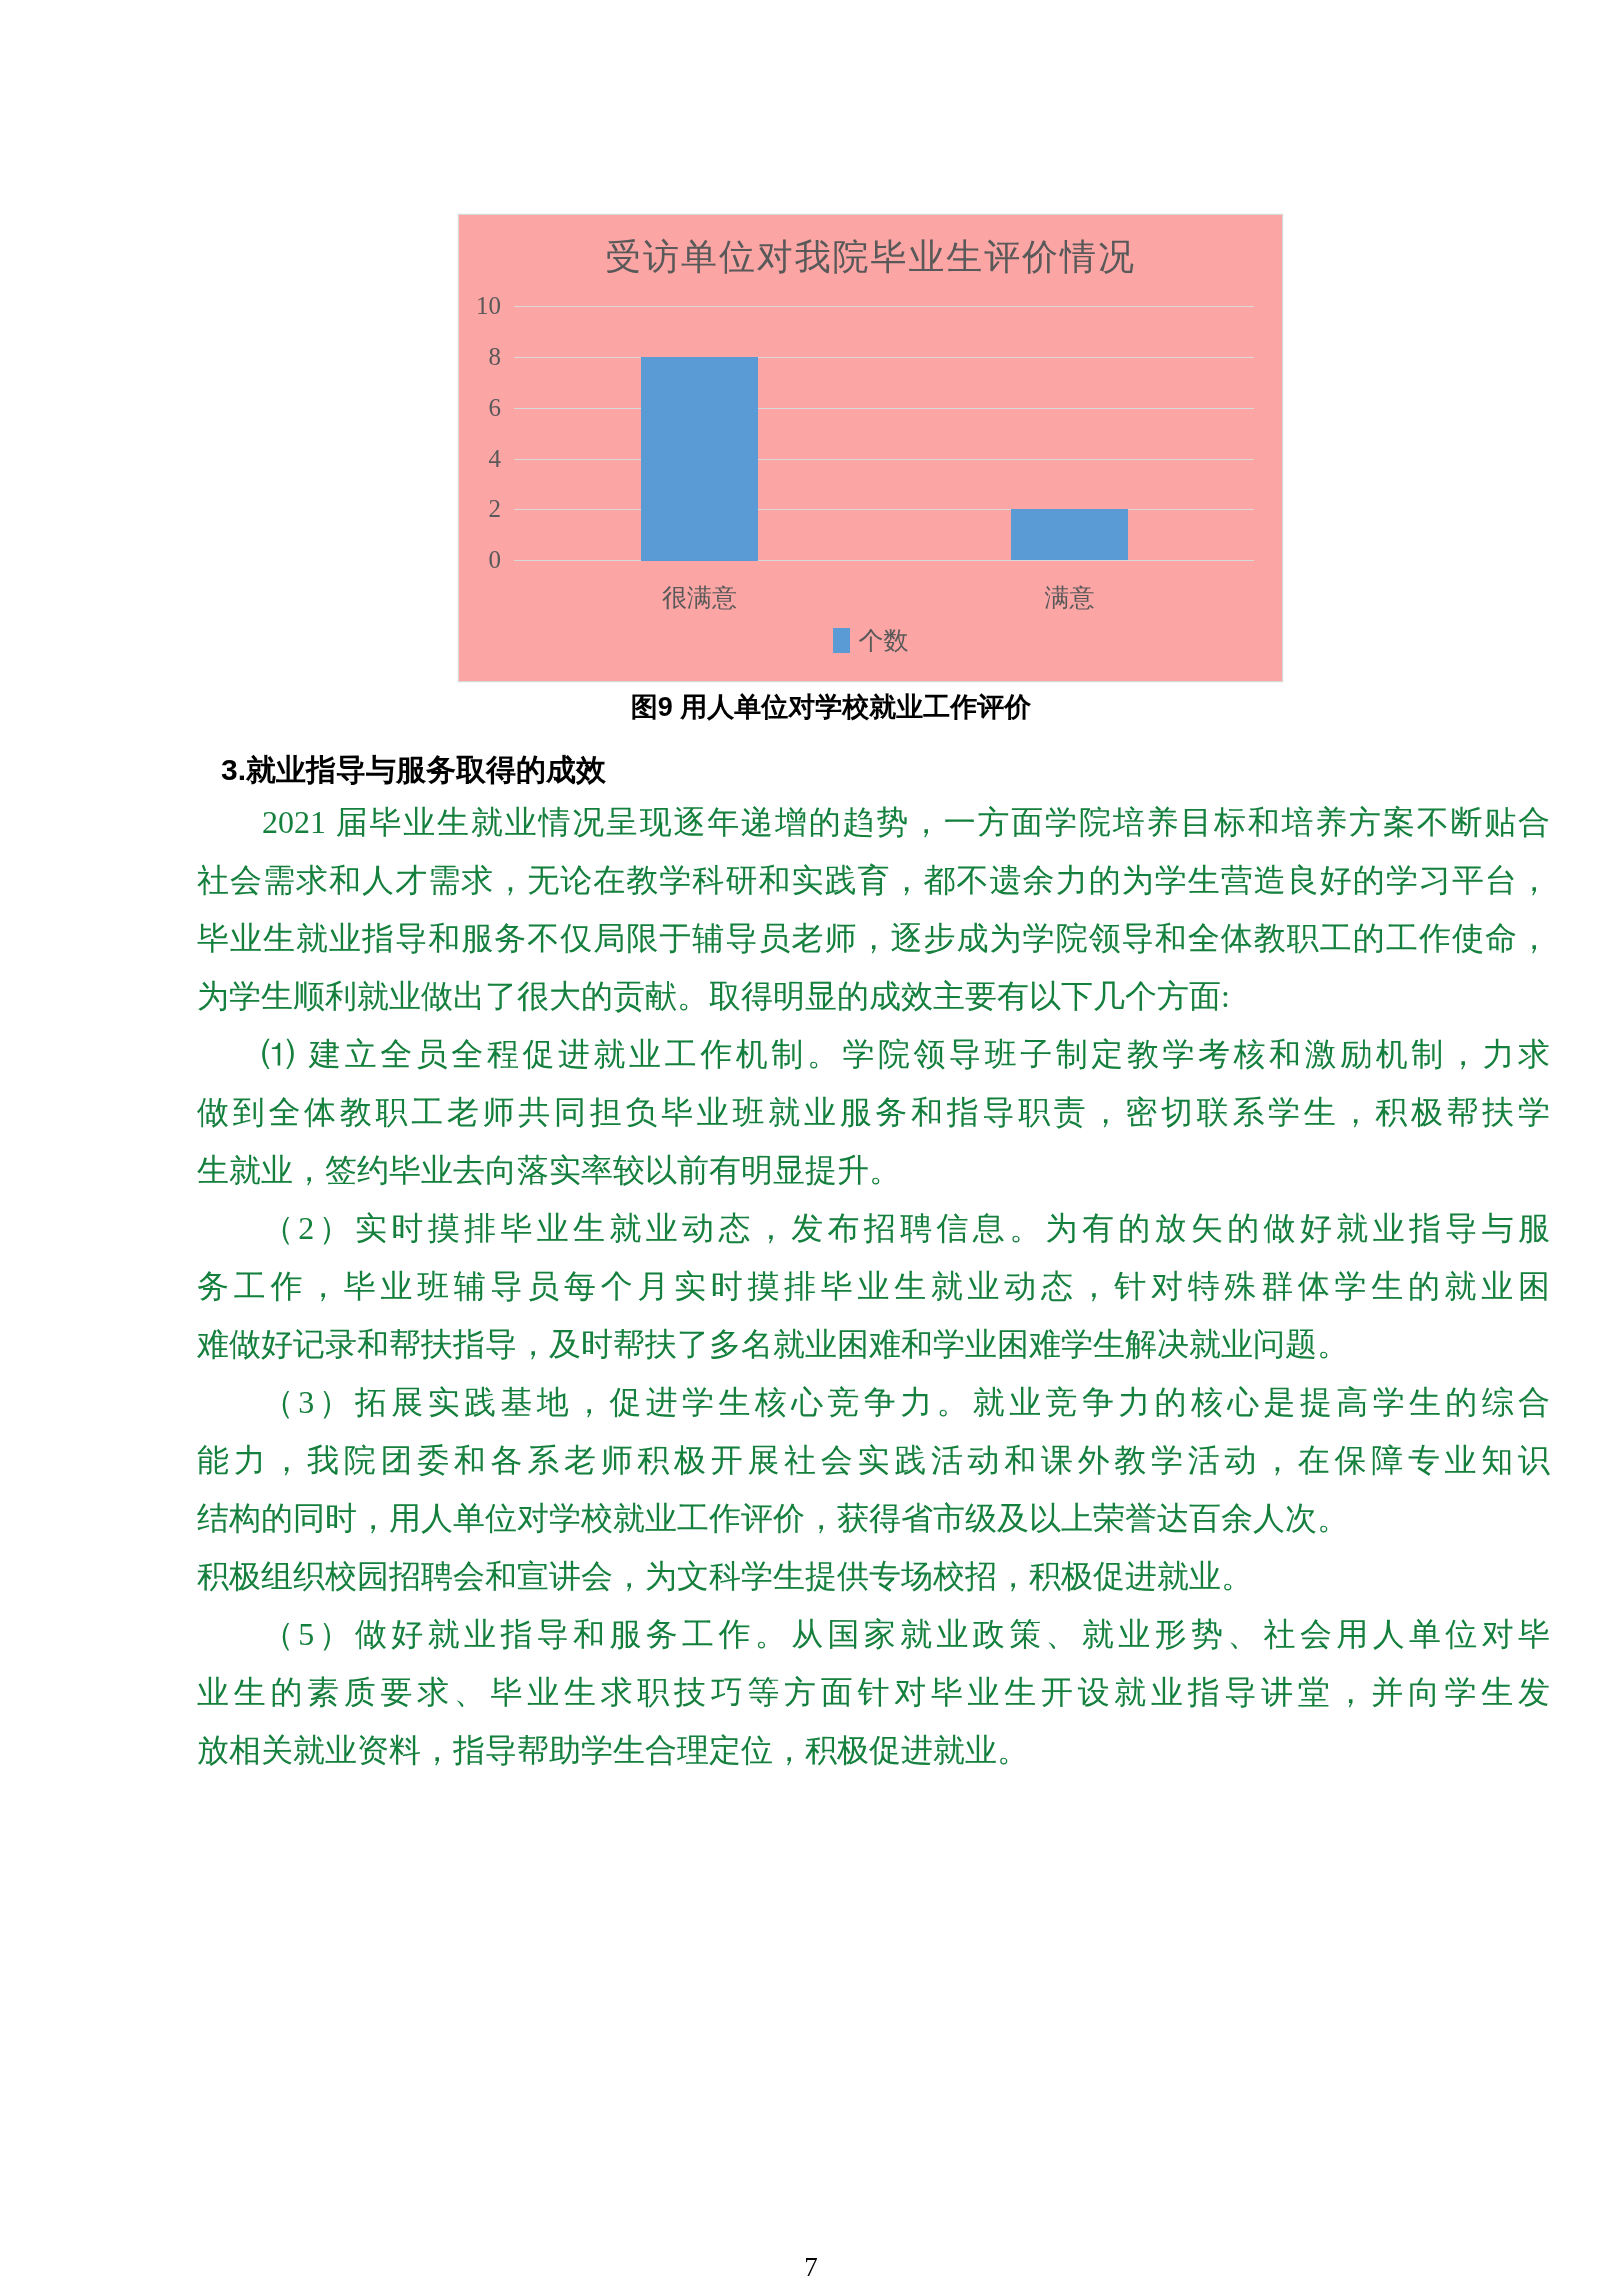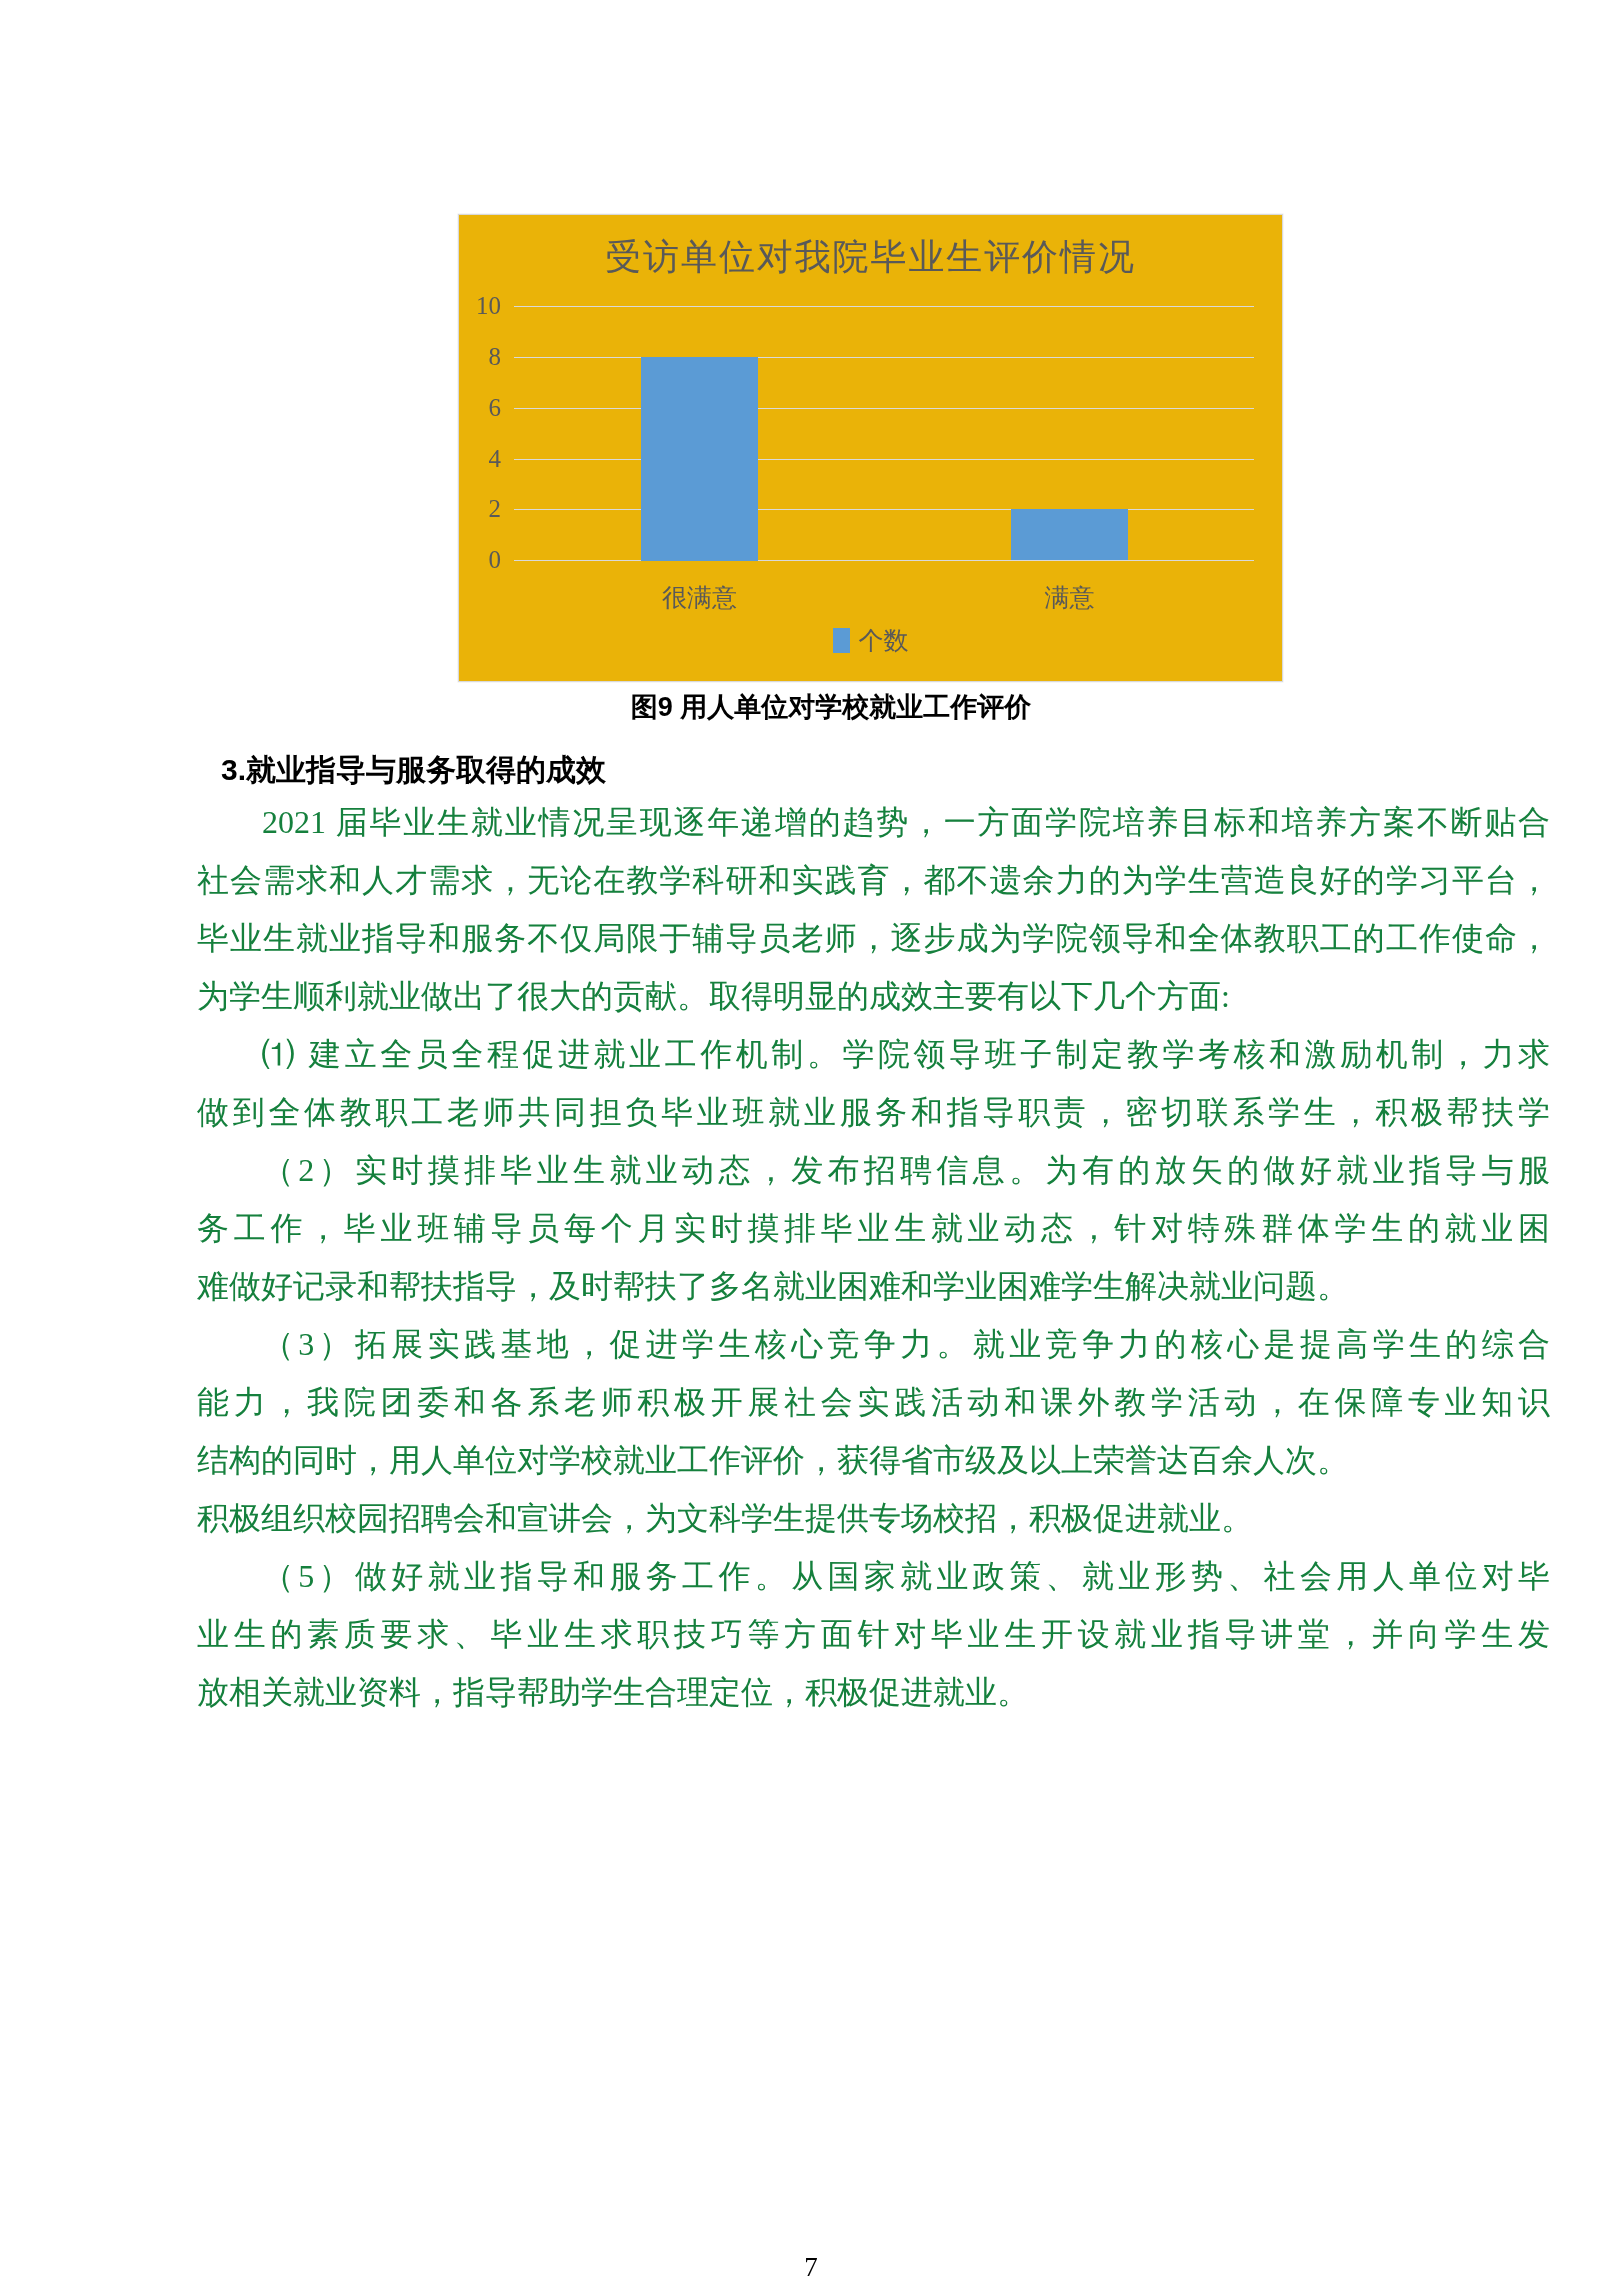--- a/index.html
+++ b/index.html
@@ -16,21 +16,21 @@
 
   
   .chart-box {
     position: absolute;
     left: 458px;
     top: 214px;
     width: 823px;
     height: 466px;
     margin: 0;
     border: 1.3px solid #d9d9d9;
-    background: #eab308;
+    background: #fca5a5;
     box-shadow: 0 0 0 0.6px #f0f0f0;
   }
   .chart-title {
     position: absolute;
     top: 18px;
     left: 0;
     width: 100%;
     text-align: center;
     font-family: "Liberation Serif", "DejaVu Serif", serif;
     font-size: 36px;
@@ -162,20 +162,21 @@
 
   <h3 class="heading">3.就业指导与服务取得的成效</h3>
 
   <div class="body-block" id="bodyBlock">
       <div class="line indent fill">2021 届毕业生就业情况呈现逐年递增的趋势，一方面学院培养目标和培养方案不断贴合</div>
       <div class="line fill">社会需求和人才需求，无论在教学科研和实践育，都不遗余力的为学生营造良好的学习平台，</div>
       <div class="line fill">毕业生就业指导和服务不仅局限于辅导员老师，逐步成为学院领导和全体教职工的工作使命，</div>
       <div class="line">为学生顺利就业做出了很大的贡献。取得明显的成效主要有以下几个方面:</div>
       <div class="line indent fill">⑴ 建立全员全程促进就业工作机制。学院领导班子制定教学考核和激励机制，力求</div>
       <div class="line fill">做到全体教职工老师共同担负毕业班就业服务和指导职责，密切联系学生，积极帮扶学</div>
+      <div class="line">生就业，签约毕业去向落实率较以前有明显提升。</div>
       <div class="line indent fill">（2）实时摸排毕业生就业动态，发布招聘信息。为有的放矢的做好就业指导与服</div>
       <div class="line fill">务工作，毕业班辅导员每个月实时摸排毕业生就业动态，针对特殊群体学生的就业困</div>
       <div class="line">难做好记录和帮扶指导，及时帮扶了多名就业困难和学业困难学生解决就业问题。</div>
       <div class="line indent fill">（3）拓展实践基地，促进学生核心竞争力。就业竞争力的核心是提高学生的综合</div>
       <div class="line fill">能力，我院团委和各系老师积极开展社会实践活动和课外教学活动，在保障专业知识</div>
       <div class="line">结构的同时，用人单位对学校就业工作评价，获得省市级及以上荣誉达百余人次。</div>
       <div class="line">积极组织校园招聘会和宣讲会，为文科学生提供专场校招，积极促进就业。</div>
       <div class="line indent fill">（5）做好就业指导和服务工作。从国家就业政策、就业形势、社会用人单位对毕</div>
       <div class="line fill">业生的素质要求、毕业生求职技巧等方面针对毕业生开设就业指导讲堂，并向学生发</div>
       <div class="line">放相关就业资料，指导帮助学生合理定位，积极促进就业。</div>

